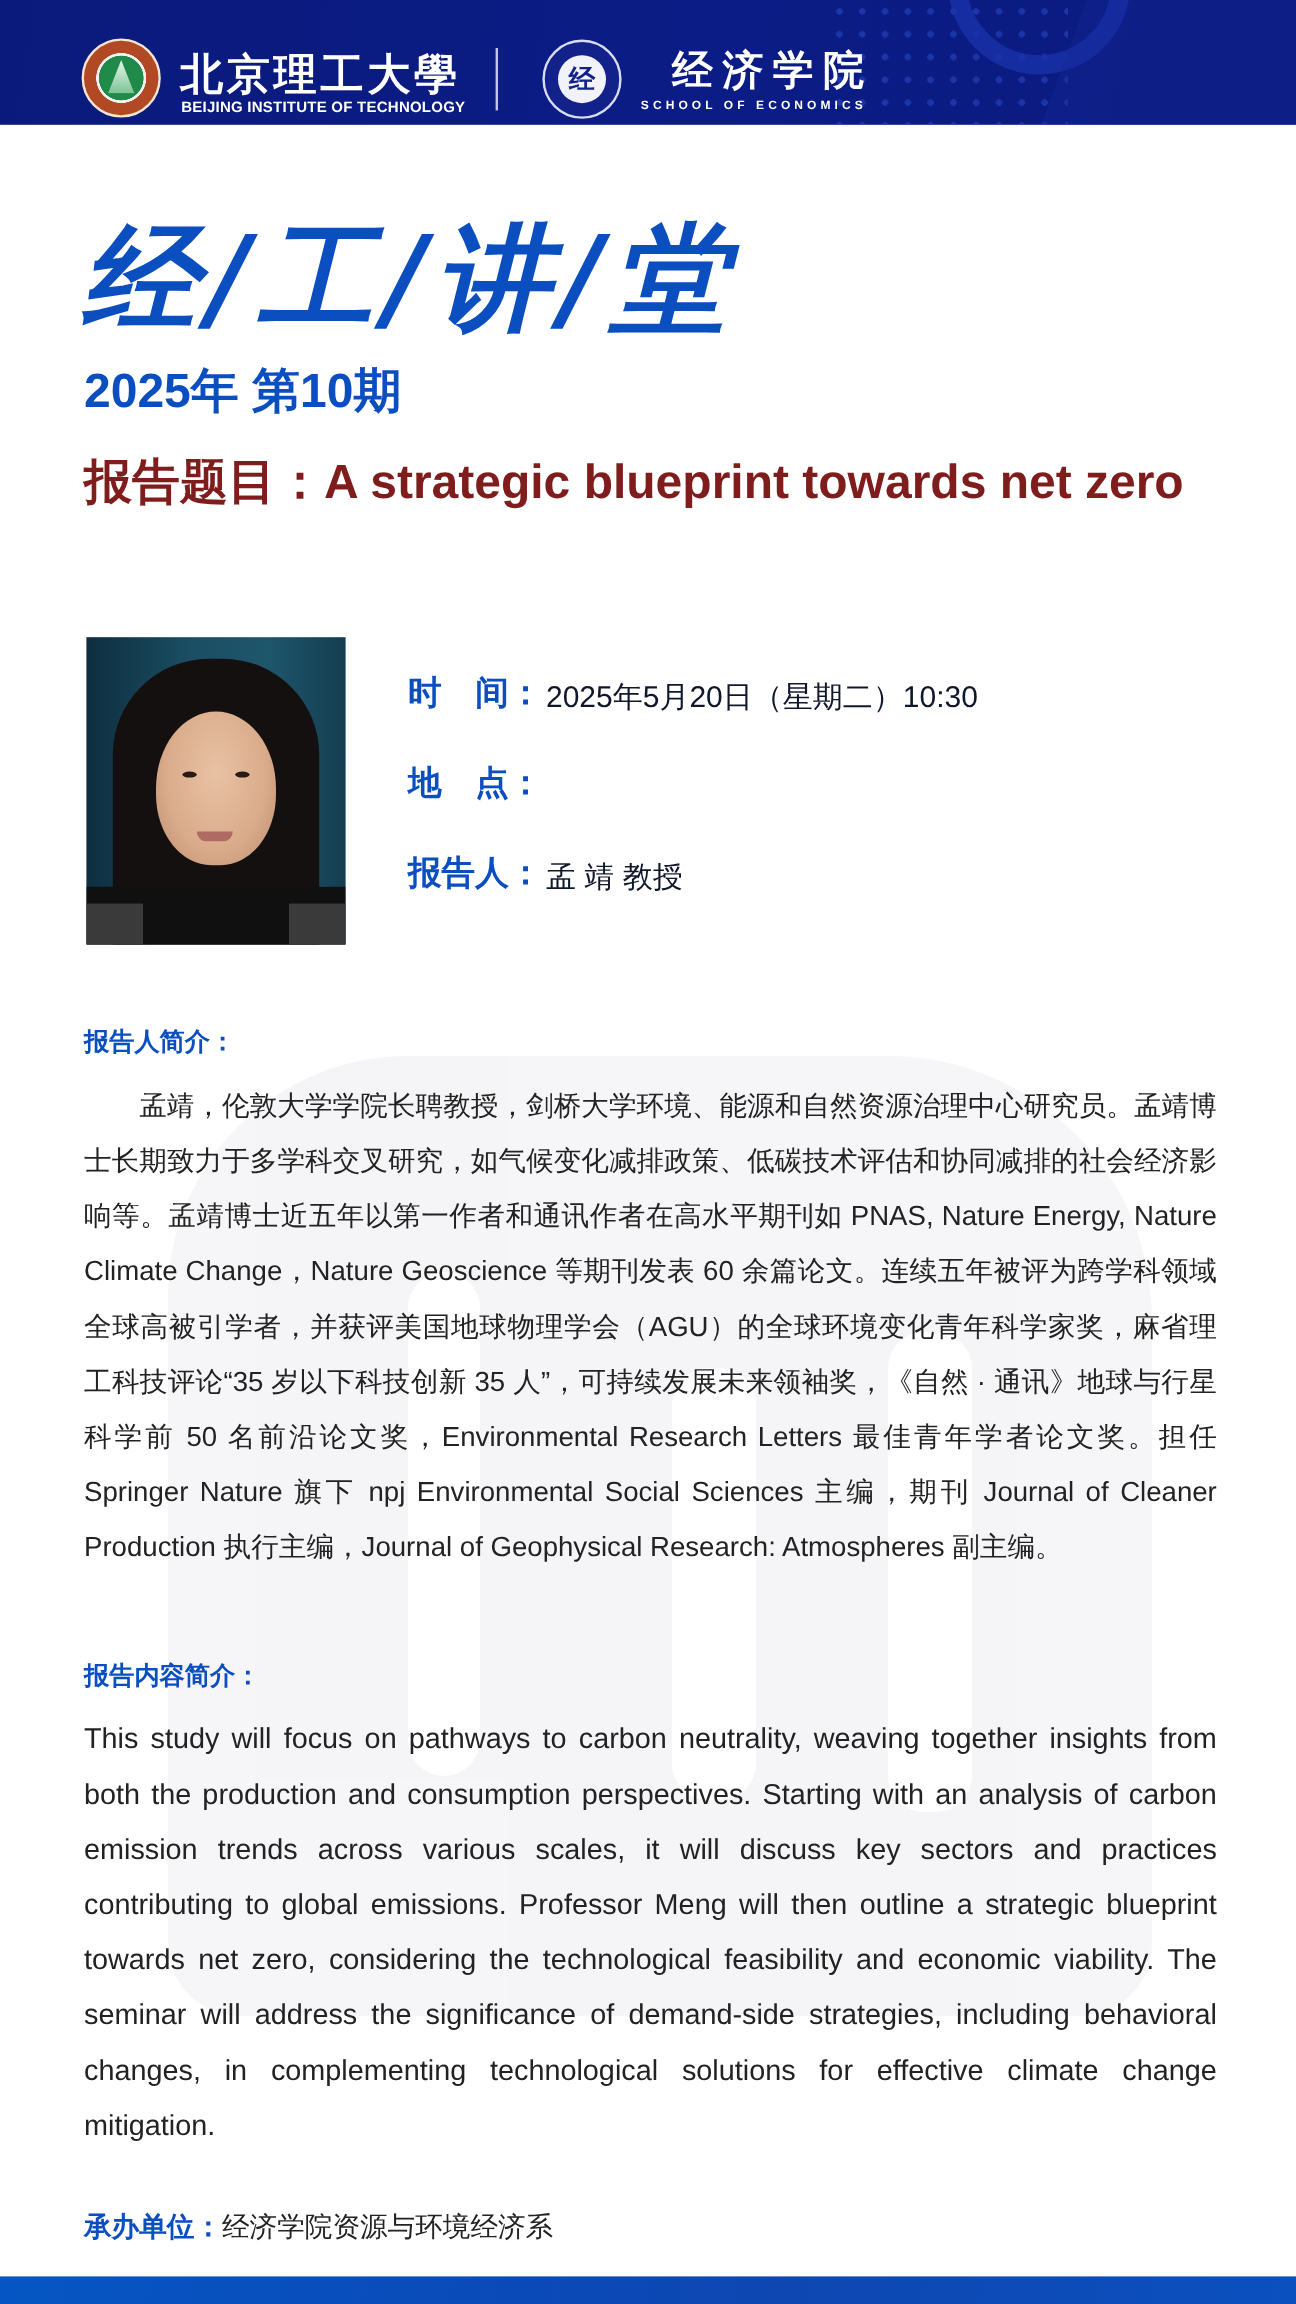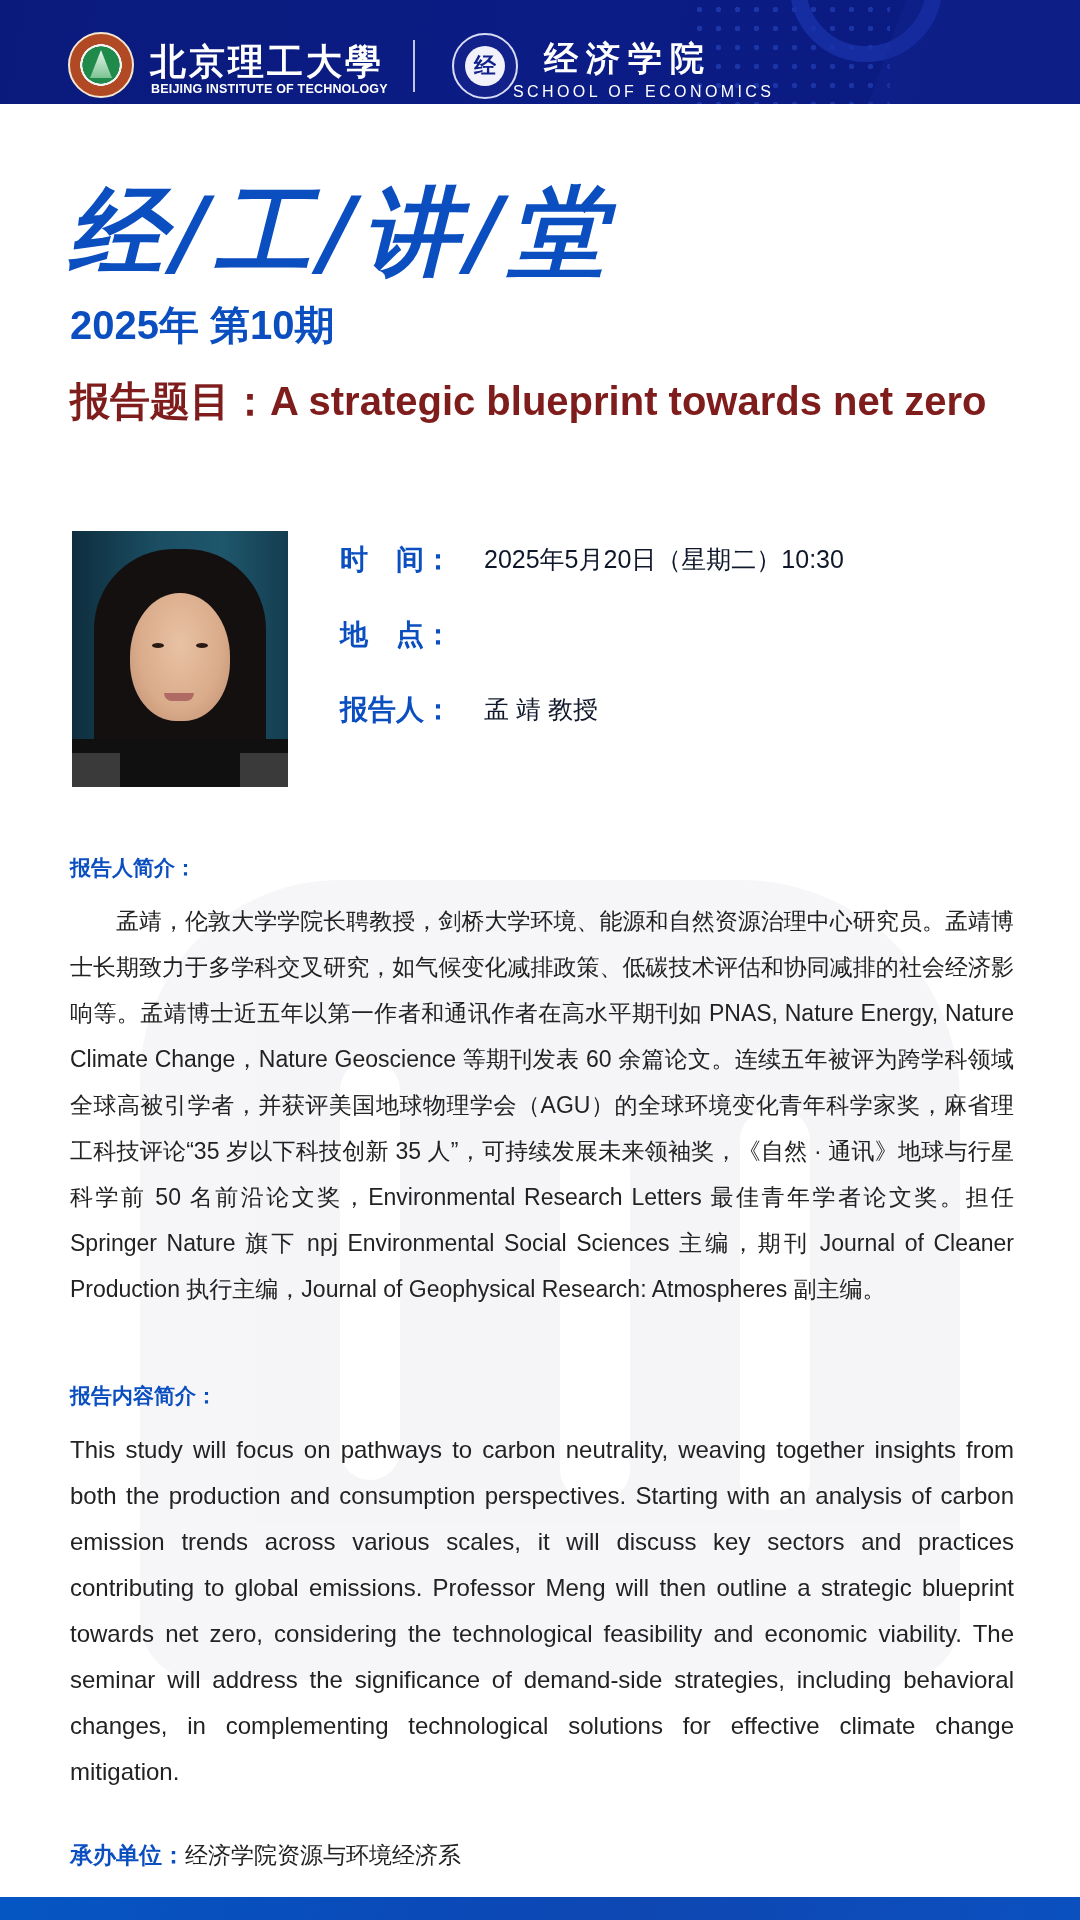--- a/index.html
+++ b/index.html
@@ -53,25 +53,25 @@
       position: absolute; left: 452px; top: 33px; width: 66px; height: 66px; border-radius: 50%;
       border: 2px solid #d9dcf5; box-sizing: border-box; background: #13218a;
       display: flex; align-items: center; justify-content: center;
     }
     .soe-logo .inner {
       width: 40px; height: 40px; border-radius: 50%; background: #f1f2fa; color: #13218a;
       display: flex; align-items: center; justify-content: center;
       font-family: "DejaVu Serif", serif; font-weight: bold; font-size: 22px;
     }
     .soe-cn {
-      position: absolute; left: 544px; top: 36px; color: #fff;
+      position: absolute; left: 560px; top: 36px; color: #fff;
       font-family: "DejaVu Serif", serif; font-weight: bold; font-size: 34px; letter-spacing: 8px;
     }
     .soe-en {
-      position: absolute; left: 513px; top: 83px; color: #fff; font-size: 16px; font-weight: normal;
+      position: absolute; left: 534px; top: 83px; color: #fff; font-size: 10px; font-weight: bold;
       letter-spacing: 3.4px;
     }
     
     .watermark {
       position: absolute; left: 140px; top: 880px; width: 820px; height: 800px;
       border-radius: 200px 220px 60px 60px; background: #f5f5f7; opacity: 0.9;
     }
     .watermark .cut1 { position: absolute; left: 200px; top: 180px; width: 60px; height: 420px; background: #fff; border-radius: 30px; }
     .watermark .cut2 { position: absolute; left: 420px; top: 260px; width: 70px; height: 360px; background: #fff; border-radius: 30px; }
     .watermark .cut3 { position: absolute; left: 600px; top: 230px; width: 70px; height: 400px; background: #fff; border-radius: 30px; }
@@ -102,21 +102,21 @@
       border-radius: 50% 50% 46% 46%;
     }
     .photo .eye { position: absolute; top: 112px; width: 12px; height: 5px; background: #2a1a14; border-radius: 50%; }
     .photo .eye.l { left: 80px; } .photo .eye.r { left: 124px; }
     .photo .mouth { position: absolute; left: 92px; top: 162px; width: 30px; height: 8px; background: #b06a64; border-radius: 0 0 12px 12px; }
     .photo .coat { position: absolute; left: 0; top: 208px; width: 216px; height: 60px; background: #101010; }
     .photo .collar { position: absolute; left: 0; top: 222px; width: 216px; height: 40px;
       background: linear-gradient(90deg, #3a3a3a 0 22%, transparent 22% 78%, #3a3a3a 78%); }
     
     .info { position: absolute; left: 340px; top: 522px; }
-    .info-row { height: 75px; display: flex; align-items: center; white-space: nowrap; gap: 29px; }
+    .info-row { height: 75px; display: flex; align-items: flex-end; white-space: nowrap; }
     .info-label { color: #0a4ec0; font-weight: bold; font-size: 28px; width: 115px; }
     .info-value { color: #0f172a; font-size: 25px; }
     
     .sec-title { position: absolute; left: 70px; color: #0a4ec0; font-weight: bold; font-size: 21px; }
     .para {
       position: absolute; left: 70px; width: 944px; color: #222; font-size: 23px; line-height: 46px;
       text-align: justify;
     }
     .para.bio { top: 898px; text-indent: 46px; }
     .para.abs { top: 1427px; font-size: 24px; line-height: 46px; }

